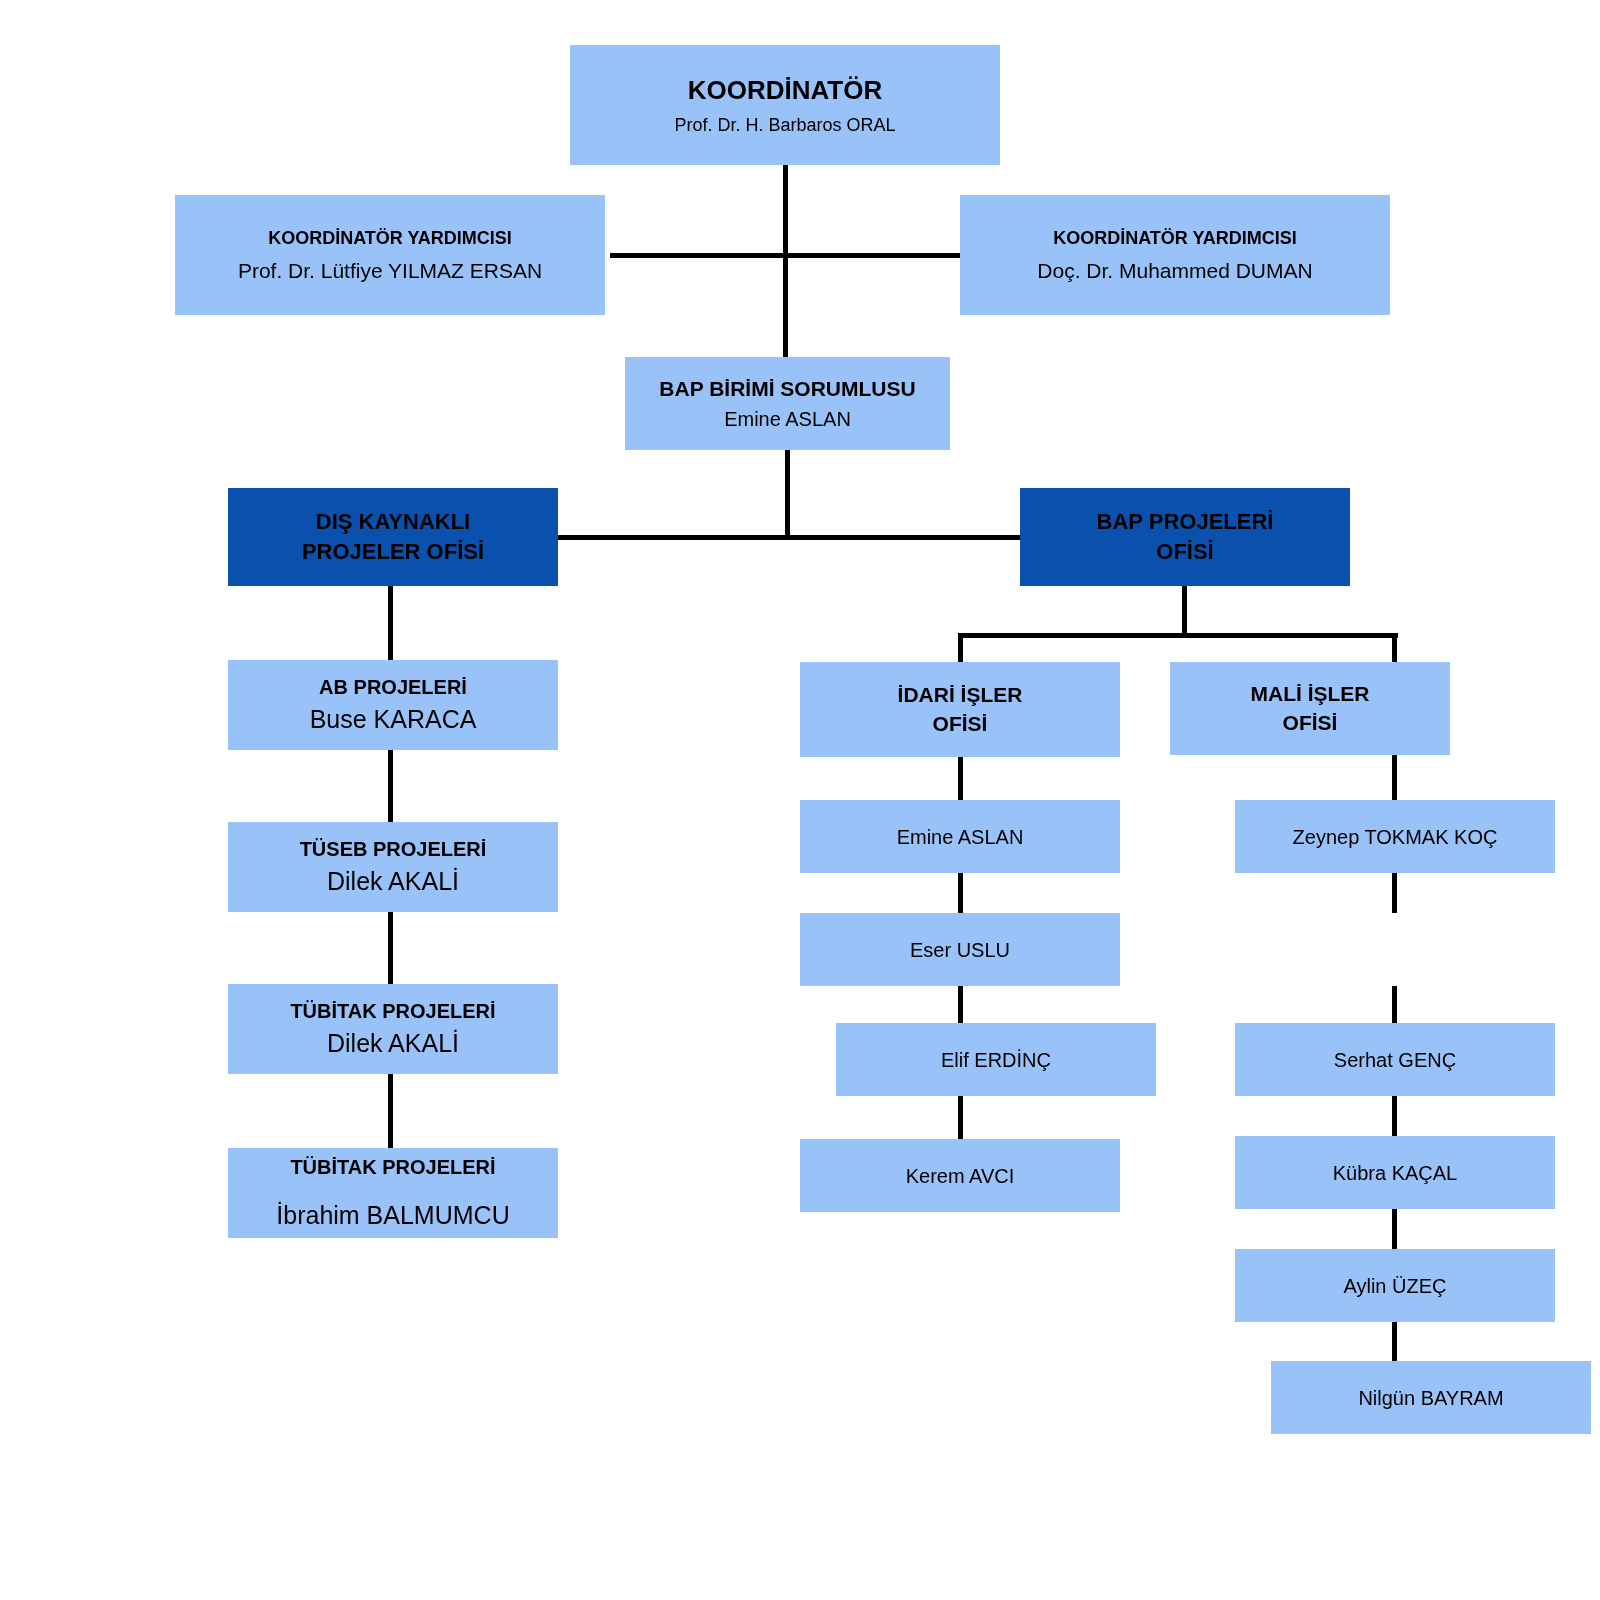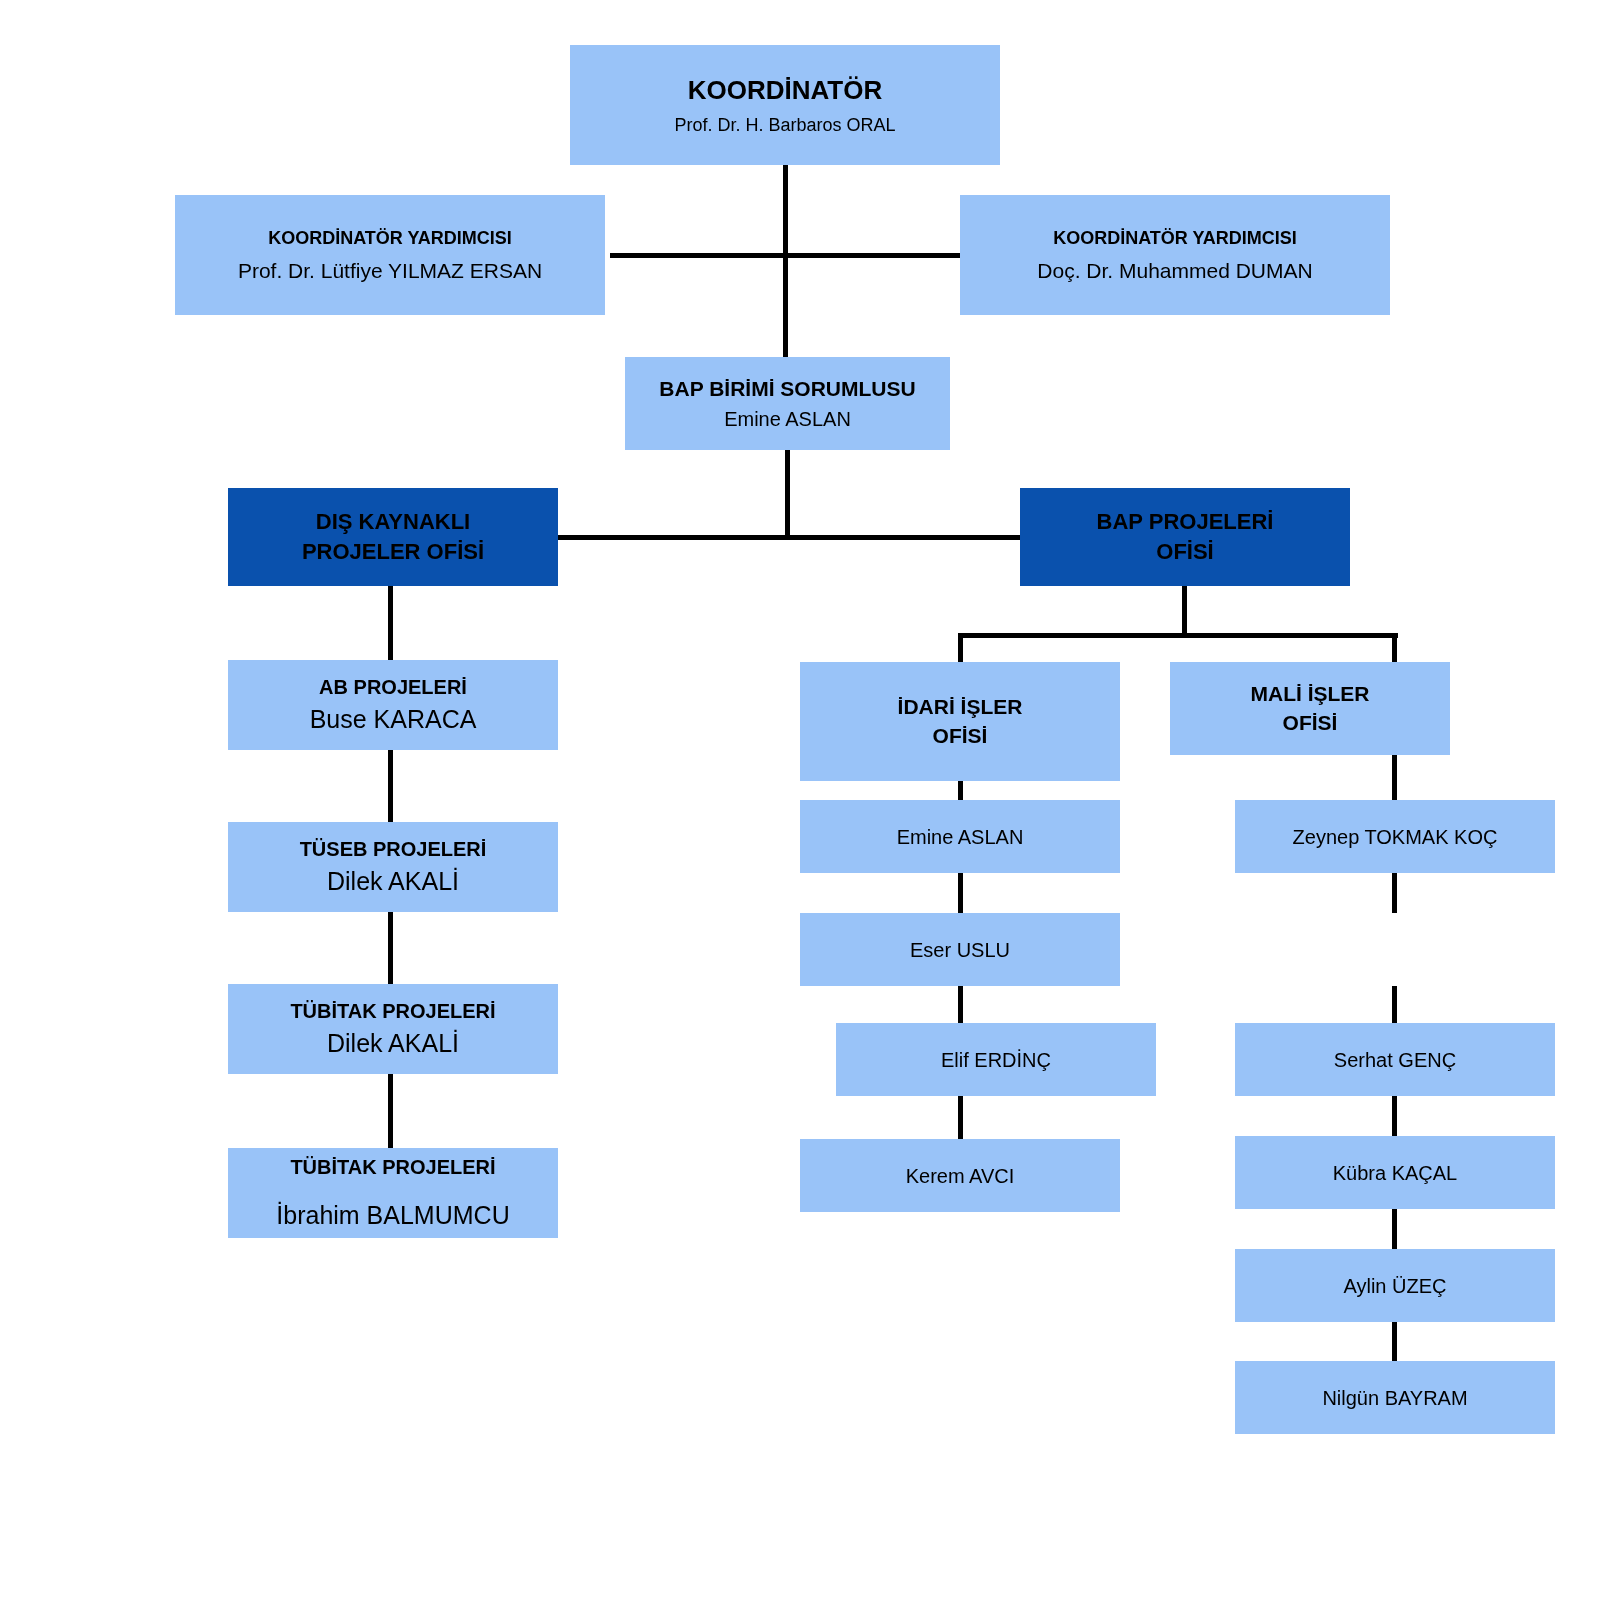--- a/index.html
+++ b/index.html
@@ -102,21 +102,21 @@
   </div>
   <div class="box light" style="left:228px;top:984px;width:330px;height:90px">
     <div class="t-title fs20">TÜBİTAK PROJELERİ</div>
     <div class="t-person fs19" style="margin-top:2px">Dilek AKALİ</div>
   </div>
   <div class="box light" style="left:228px;top:1148px;width:330px;height:90px">
     <div class="t-title fs20">TÜBİTAK PROJELERİ</div>
     <div class="t-person fs19" style="margin-top:18px">İbrahim BALMUMCU</div>
   </div>
 
-  <div class="box light" style="left:800px;top:662px;width:320px;height:119px">
+  <div class="box light" style="left:800px;top:662px;width:320px;height:95px">
     <div class="t-title fs21">İDARİ İŞLER</div>
     <div class="t-title fs21">OFİSİ</div>
   </div>
   <div class="box light" style="left:800px;top:800px;width:320px;height:73px">
     <div class="t-single fs20">Emine ASLAN</div>
   </div>
   <div class="box light" style="left:800px;top:913px;width:320px;height:73px">
     <div class="t-single fs20">Eser USLU</div>
   </div>
   <div class="box light" style="left:836px;top:1023px;width:320px;height:73px">
@@ -135,17 +135,17 @@
   </div>
   <div class="box light" style="left:1235px;top:1023px;width:320px;height:73px">
     <div class="t-single fs20">Serhat GENÇ</div>
   </div>
   <div class="box light" style="left:1235px;top:1136px;width:320px;height:73px">
     <div class="t-single fs20">Kübra KAÇAL</div>
   </div>
   <div class="box light" style="left:1235px;top:1249px;width:320px;height:73px">
     <div class="t-single fs20">Aylin ÜZEÇ</div>
   </div>
-  <div class="box light" style="left:1235px;top:1361px;width:320px;height:73px">
+  <div class="box light" style="left:1271px;top:1361px;width:320px;height:73px">
     <div class="t-single fs20">Nilgün BAYRAM</div>
   </div>
 
 </div>
 
 </body></html>

